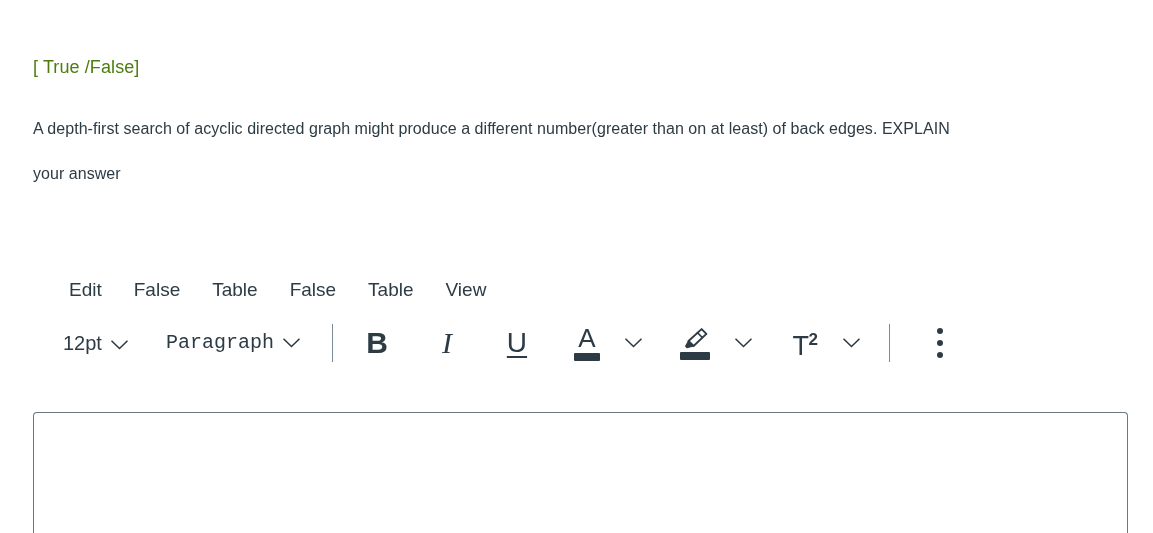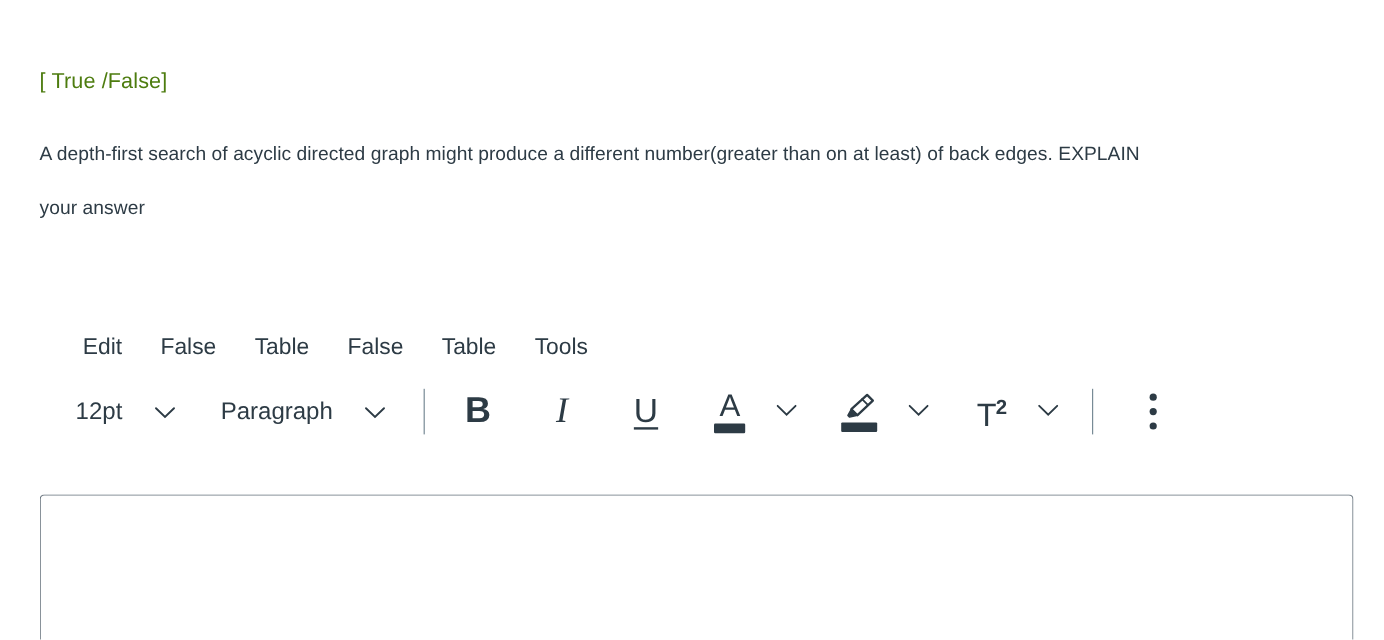--- a/index.html
+++ b/index.html
@@ -71,21 +71,21 @@
   
   .rce-toolbar {
     display: flex;
     align-items: center;
     height: 62px;
     padding-left: 22px;
   }
   .tb-select {
     display: flex;
     align-items: center;
-    gap: 27px;
+    gap: 9px;
     font-size: 20px;
     line-height: 24px;
     color: #2d3b45;
     padding: 4px 8px;
     border-radius: 3px;
     cursor: pointer;
     white-space: nowrap;
     user-select: none;
   }
 
@@ -225,35 +225,35 @@
 </div>
 
 <div class="rce">
 
   <div class="rce-menubar">
     <div class="menu-item">Edit</div>
     <div class="menu-item">False</div>
     <div class="menu-item">Table</div>
     <div class="menu-item">False</div>
     <div class="menu-item">Table</div>
-    <div class="menu-item">Tools</div>
+    <div class="menu-item">View</div>
   </div>
 
   <div class="rce-toolbar">
 
     <div class="tb-select">
       <span>12pt</span>
       <span>
         <svg width="17" height="10" viewBox="0 0 17 10" fill="none" aria-hidden="true">
           <path d="M1 1.2 L8.5 8.5 L16 1.2" stroke="#2d3b45" stroke-width="1.6" fill="none" stroke-linecap="round"></path>
         </svg>
       </span>
     </div>
 
-    <div class="tb-select" style="margin-left:22px;">
+    <div class="tb-select" style="margin-left:22px;font-family:Liberation Mono, monospace;">
       <span>Paragraph</span>
       <span>
         <svg width="17" height="10" viewBox="0 0 17 10" fill="none" aria-hidden="true">
           <path d="M1 1.2 L8.5 8.5 L16 1.2" stroke="#2d3b45" stroke-width="1.6" fill="none" stroke-linecap="round"></path>
         </svg>
       </span>
     </div>
 
     <div class="tb-divider" style="margin-left:24px;margin-right:16px;"></div>
 

